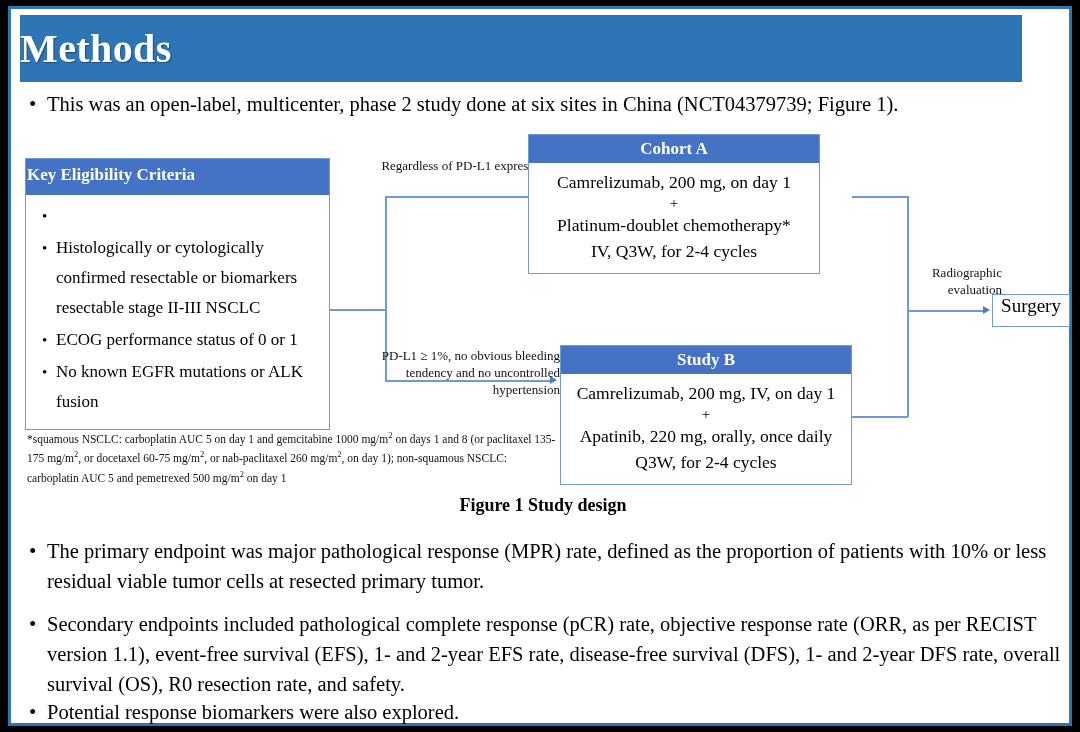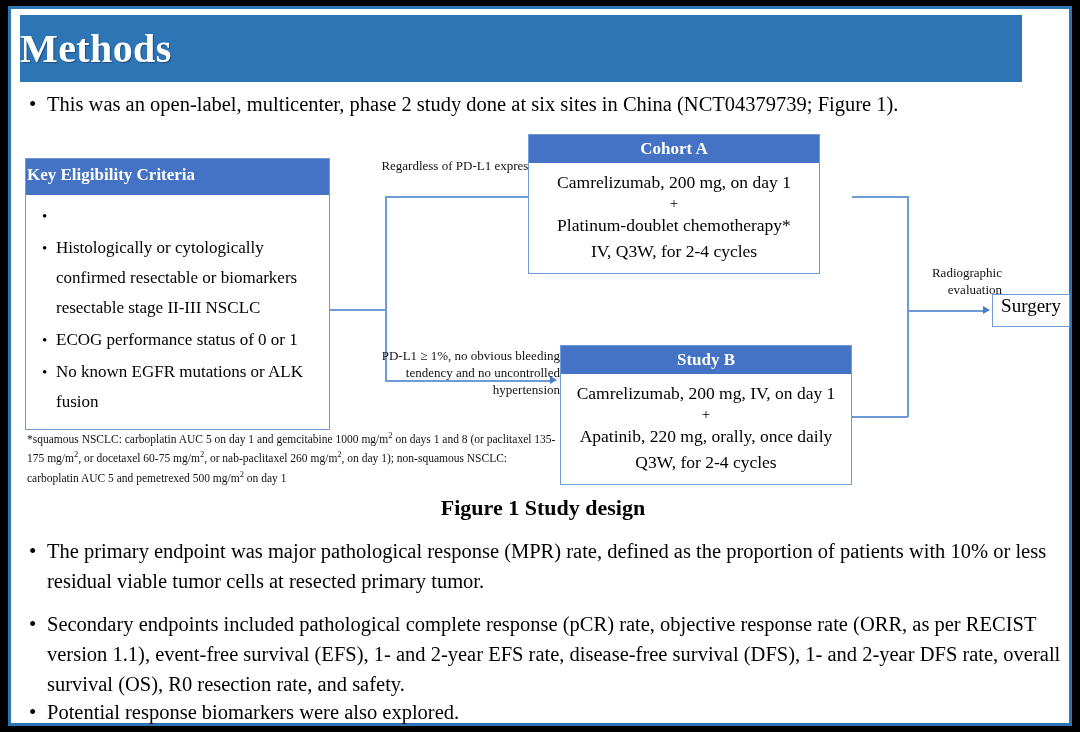--- a/index.html
+++ b/index.html
@@ -202,21 +202,21 @@
     border-bottom: 4.5px solid transparent;
     border-left: 7px solid #4A7EC4;
   }
 
   
   #figure-caption {
     position: absolute;
     left: 9px; top: 486px;
     width: 1046px;
     text-align: center;
-    font-size: 22px;
+    font-size: 18px;
     font-weight: bold;
     color: #000;
   }
 </style>
 </head>
 <body>
 
 <div id="slide">
   <div id="slide-inner">
 

